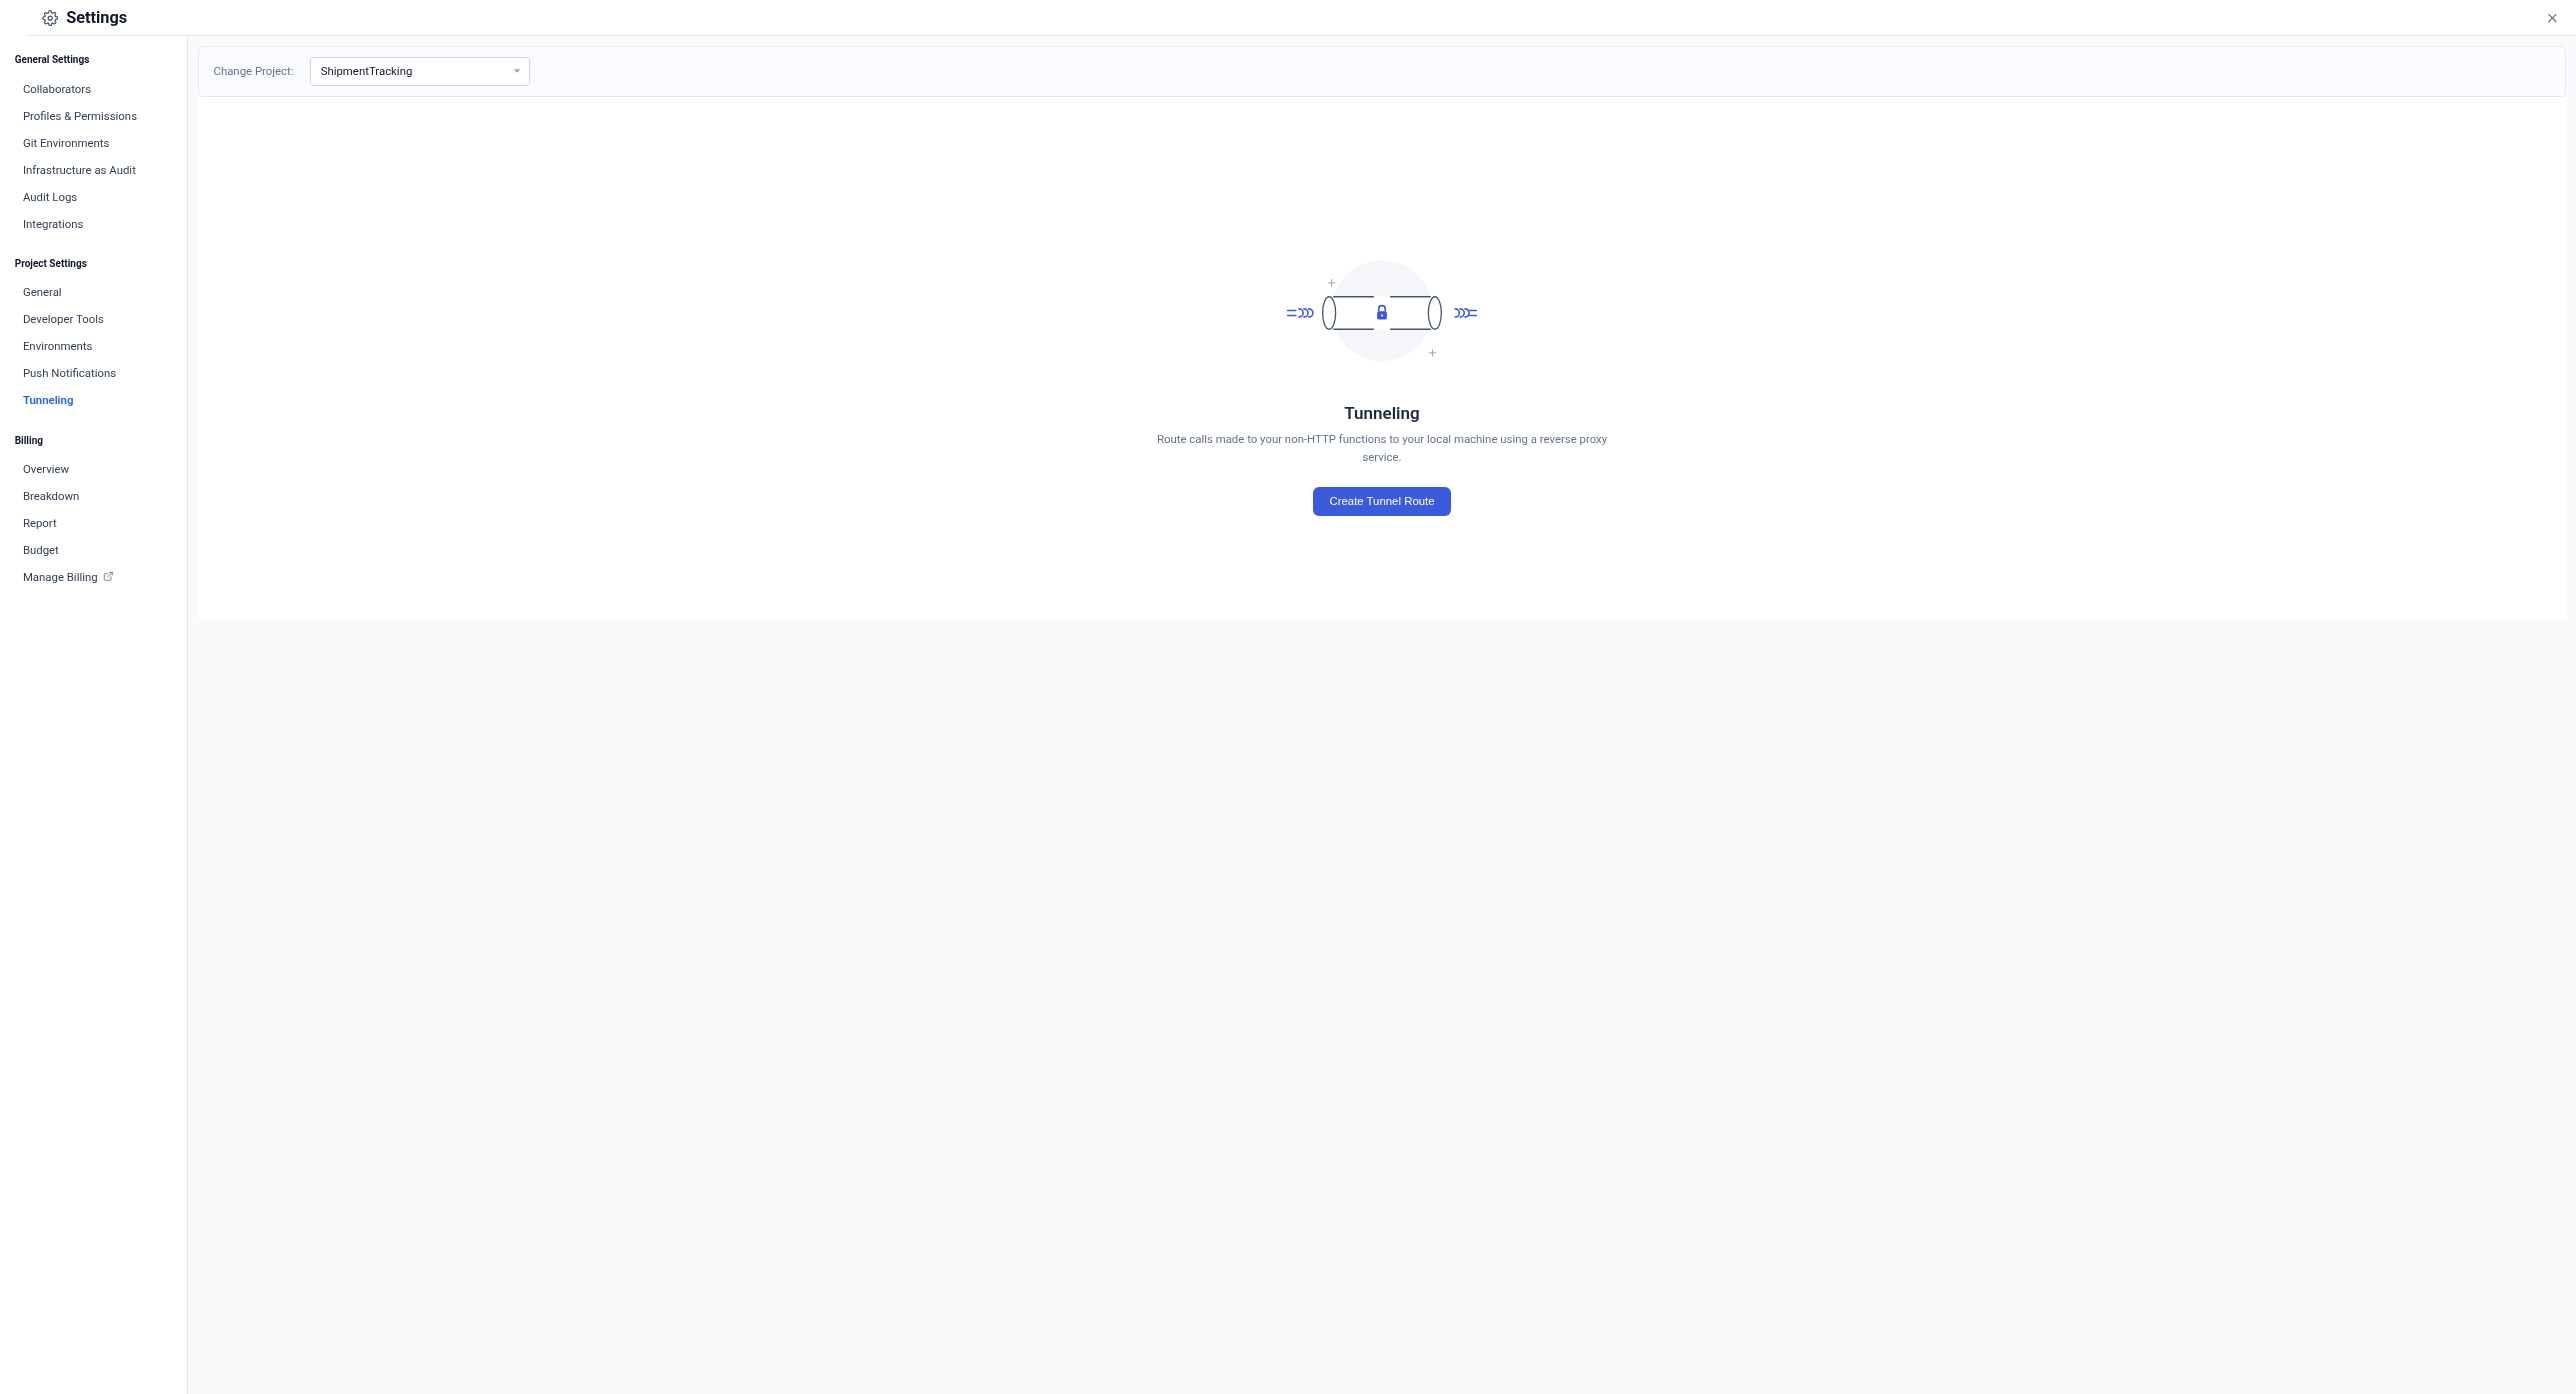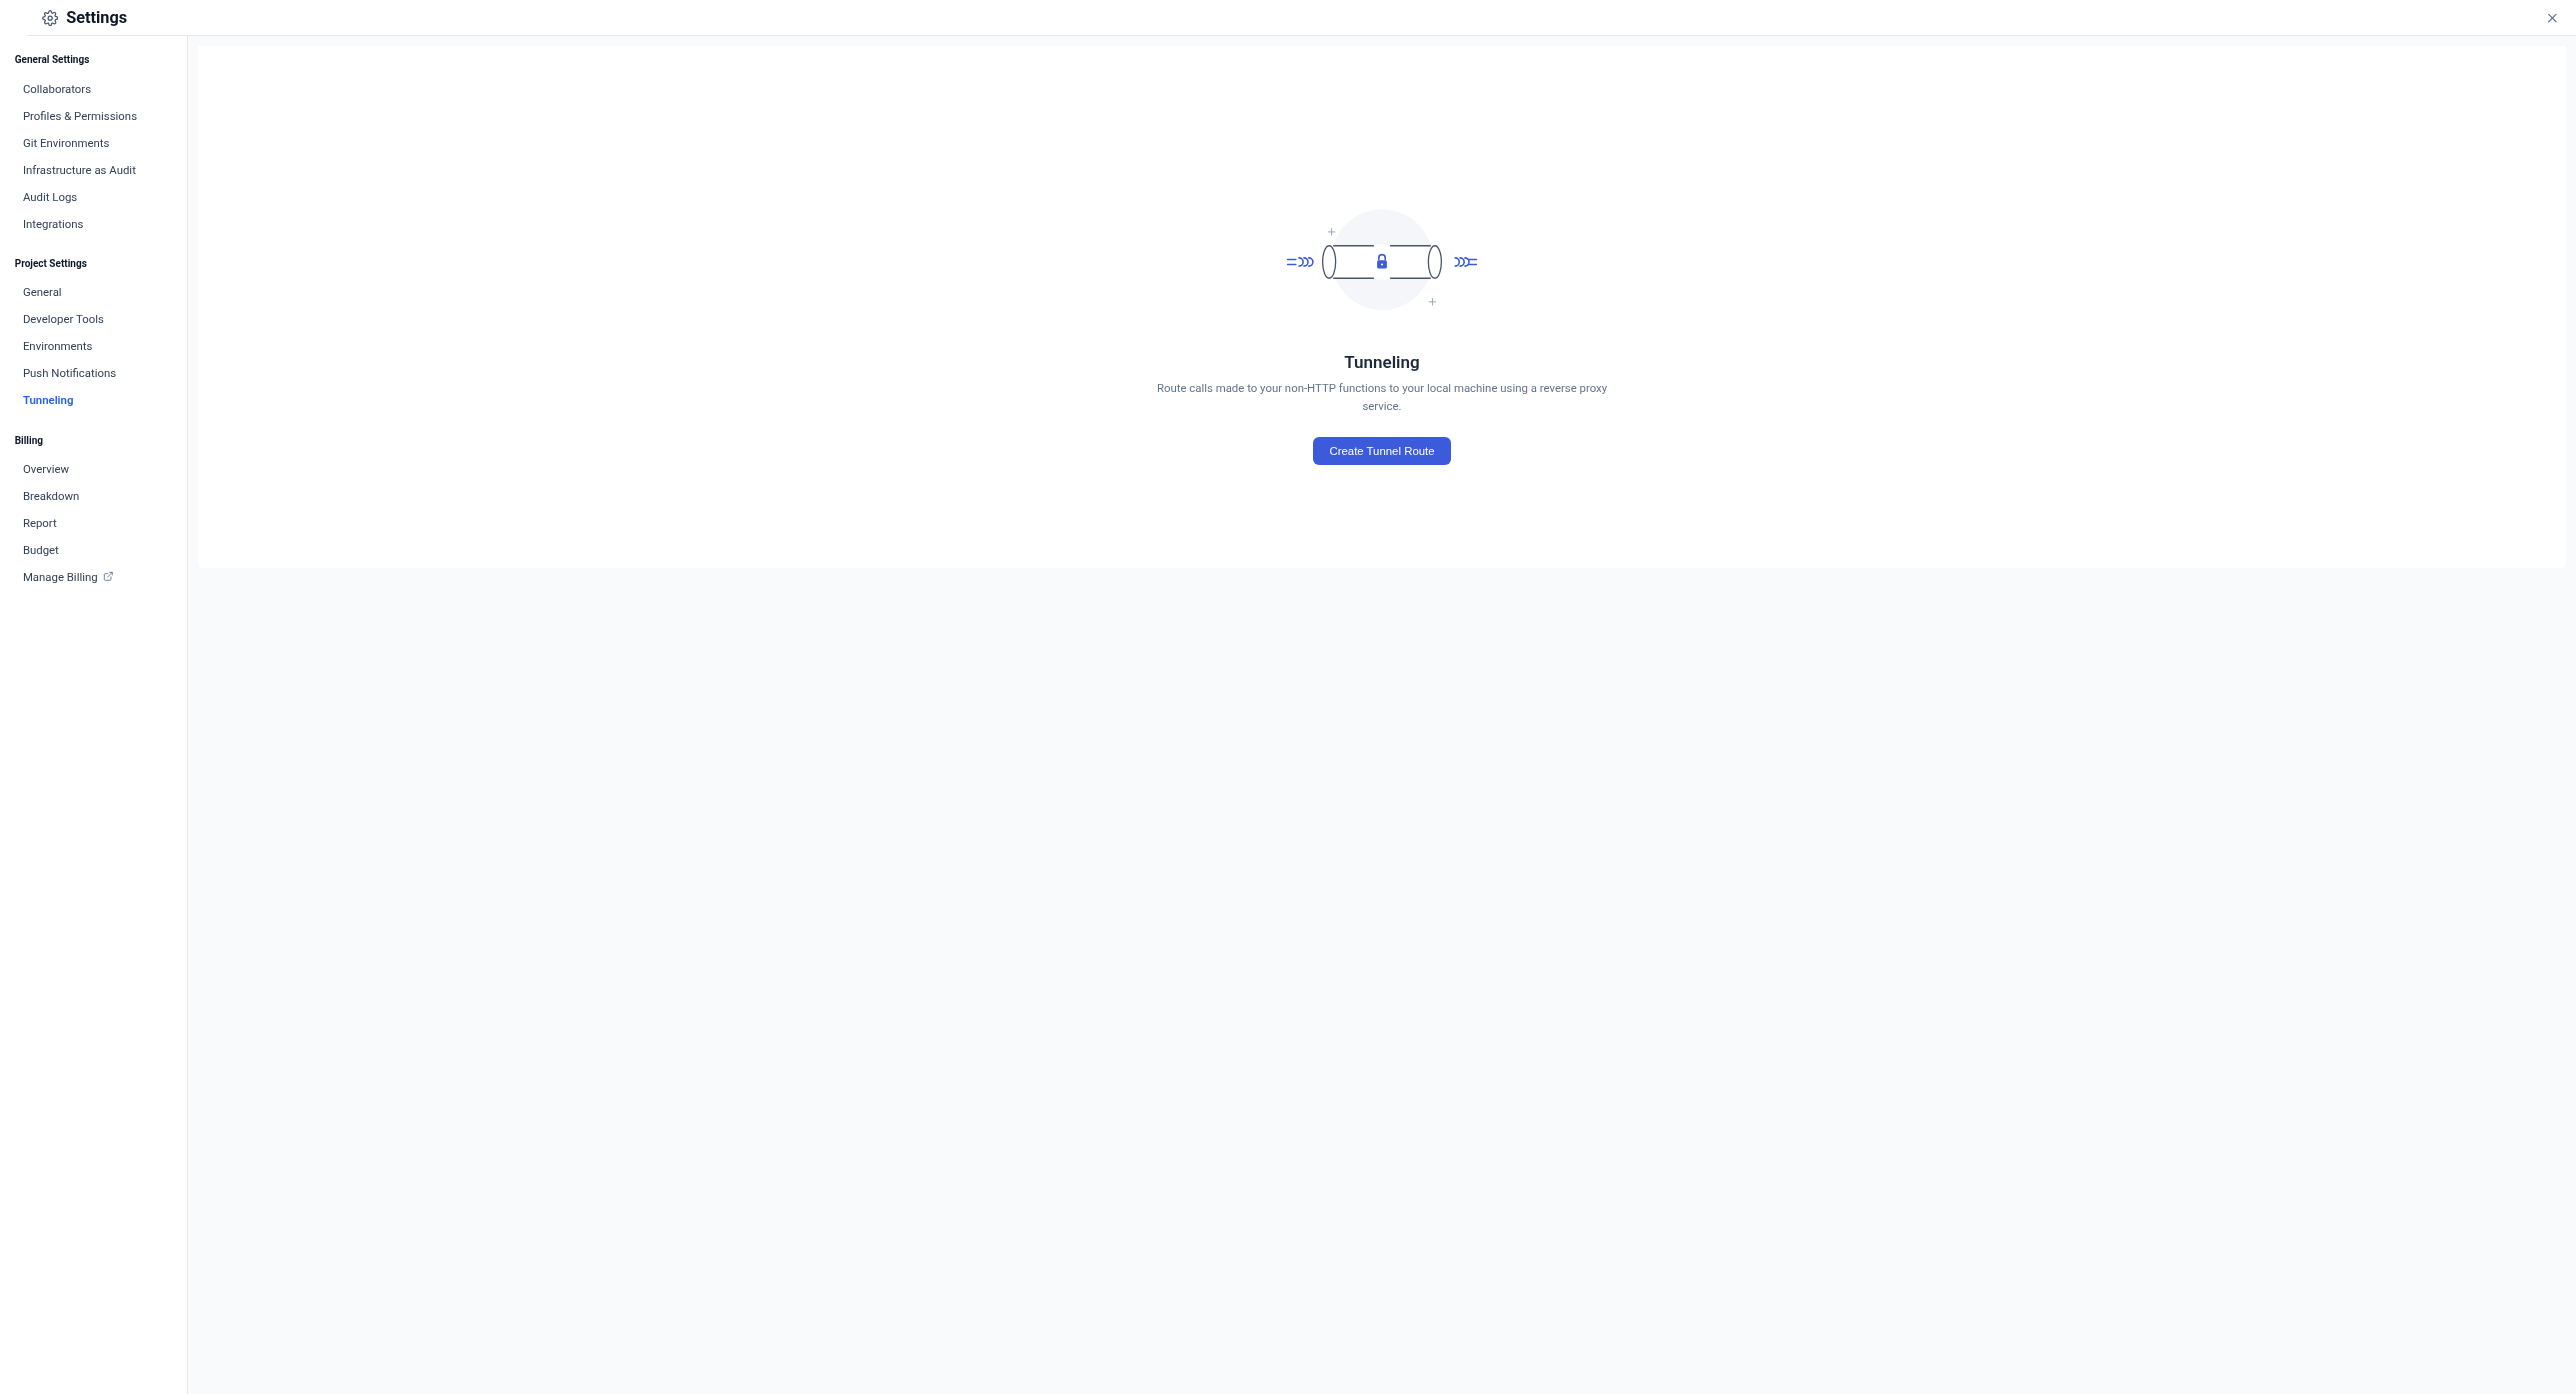--- a/index.html
+++ b/index.html
@@ -240,20 +240,31 @@
           <span class="ext-icon"><svg viewBox="0 0 24 24" fill="none" stroke="#64748b" stroke-width="2" stroke-linecap="round" stroke-linejoin="round">
               <path d="M18 13v6a2 2 0 0 1-2 2H5a2 2 0 0 1-2-2V8a2 2 0 0 1 2-2h6"></path>
               <polyline points="15 3 21 3 21 9"></polyline>
               <line x1="10" y1="14" x2="21" y2="3"></line>
             </svg></span>
         </div>
       </div>
     </nav>
 
   <main class="main">
+    <div class="project-bar">
+      <span class="project-label">Change Project:</span>
+      <div class="project-select">
+        <span>ShipmentTracking</span>
+        <span class="caret">
+          <svg viewBox="0 0 10 10">
+              <path d="M1 3 L5 7 L9 3 Z" fill="#94a3b8"></path>
+            </svg>
+        </span>
+      </div>
+    </div>
 
     <div class="content-card">
       <div class="illus-wrap">
         <svg class="tunnel-svg" viewBox="0 0 240 150">
 
           <circle cx="120" cy="72" r="62" fill="#f5f6f9"></circle>
 
           <g stroke="#94a3b8" stroke-width="1.2" stroke-linecap="round">
             <line x1="58" y1="34" x2="58" y2="42"></line>
               <line x1="54" y1="38" x2="62" y2="38"></line>

